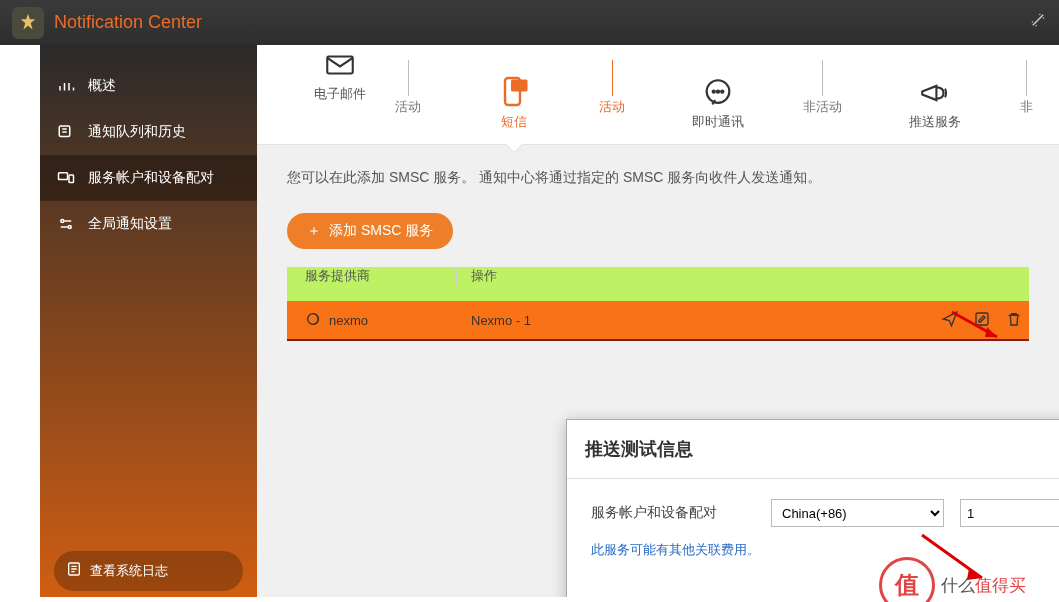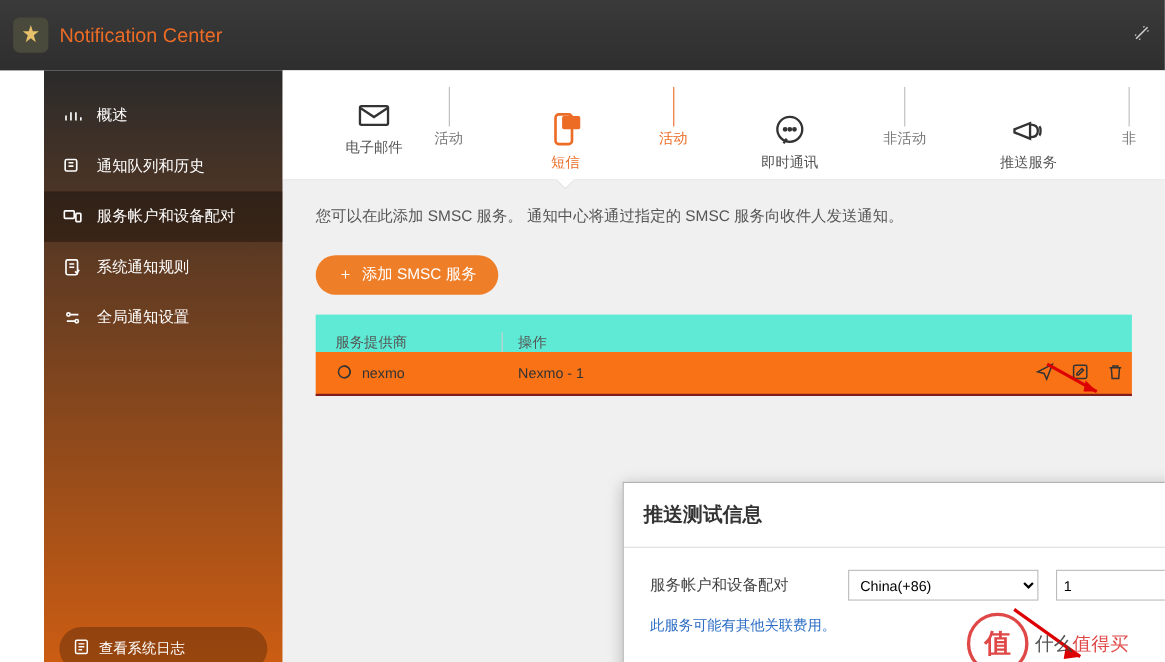--- a/index.html
+++ b/index.html
@@ -1,52 +1,52 @@
 <!DOCTYPE html>
 <html><head>
   <meta charset="utf-8">
   <style>
     * { box-sizing: border-box; margin: 0; padding: 0; }
     body { font-family: "Microsoft YaHei", Arial, sans-serif; font-size: 13px; color: #333; width: 1059px; height: 602px; overflow: hidden; position: relative; }
     
-    .header { height: 64px; background: linear-gradient(#3a3a3a, #2e2e2e); display: flex; align-items: center; padding: 0 12px; color: #ec6c26; font-size: 18px; font-weight: 500; }
+    .header { height: 45px; background: linear-gradient(#3a3a3a, #2e2e2e); display: flex; align-items: center; padding: 0 12px; color: #ec6c26; font-size: 18px; font-weight: 500; }
     .header .logo { width: 32px; height: 32px; margin-right: 10px; background: #4a4a3c; border-radius: 6px; display: flex; align-items: center; justify-content: center; }
     .header .spacer { flex: 1; }
     .header .tool-icon { color: #ddd; }
 
     .main { display: flex; height: 552px; padding-left: 40px; }
     
     .sidebar { width: 217px; background: linear-gradient(#2a2a2a, #d05e12); color: #fff; padding-top: 18px; display: flex; flex-direction: column; }
     .sidebar-item { display: flex; align-items: center; height: 46px; padding: 0 14px; cursor: pointer; font-size: 14px; }
     .sidebar-item.active { background: rgba(0,0,0,0.35); }
     .sidebar-item .side-icon { width: 24px; margin-right: 10px; display: flex; justify-content: center; }
     .sidebar-spacer { flex: 1; }
     .sidebar-bottom { margin: 0 14px 6px; padding: 10px 12px; border-radius: 24px; background: rgba(0,0,0,0.25); display: flex; align-items: center; font-size: 13px; font-family: Liberation Serif, serif; }
     
     .content { flex: 1; background: #f0f0f0; position: relative; overflow: hidden; }
     
     .tabsbar { background: #fff; height: 100px; display: flex; border-bottom: 1px solid #e3e3e3; padding-left: 28px; position: relative; }
-    .tab { width: 110px; display: flex; flex-direction: column; align-items: center; justify-content: center; cursor: pointer; position: relative; }
+    .tab { width: 110px; display: flex; flex-direction: column; align-items: center; justify-content: flex-start; cursor: pointer; position: relative; }
     .tab .tab-icon { height: 40px; display: flex; align-items: center; justify-content: center; color: #333; }
     .tab.active .tab-icon { color: #ec6c26; }
     .tab .tab-label { font-size: 13px; color: #555; }
     .tab.active .tab-label { color: #ec6c26; font-weight: 500; }
     .tab-divider { display: flex; flex-direction: column; align-items: center; justify-content: center; padding: 0 8px 0 0; }
     .tab-divider .vline { width: 1px; height: 36px; background: #bbb; margin-bottom: 2px; }
     .tab-divider .state { font-size: 13px; color: #777; margin-bottom: 14px; }
     .tab-divider.active .state { color: #ec6c26; }
     .tab-wide { width: 170px; margin-top: 28px; }
     .arrow-down { position: absolute; bottom: -8px; left: 50%; transform: translateX(-50%); width: 0; height: 0; border-left: 8px solid transparent; border-right: 8px solid transparent; border-top: 8px solid #fff; filter: drop-shadow(0 1px 0 #ddd); }
     
     .body-area { padding: 24px 30px; }
     .hint { color: #555; font-size: 14px; margin-bottom: 26px; }
     .add-btn { background: #ef7e28; color: #fff; border: none; border-radius: 20px; padding: 9px 20px; font-size: 14px; cursor: pointer; display: inline-flex; align-items: center; gap: 8px; }
     
     .table { margin-top: 18px; }
-    .thead { background: #5eead4; height: 34px; display: flex; align-items: flex-end; font-size: 13px; color: #555; }
+    .thead { background: #bef264; height: 34px; display: flex; align-items: flex-start; font-size: 13px; color: #555; }
     .th-provider { width: 170px; padding-left: 18px; border-right: 1px solid #d0d0d0; }
     .th-name { flex: 1; padding-left: 14px; border-right: 1px solid #d0d0d0; }
     .th-ops { width: 120px; padding-left: 14px; }
     .trow { background: #f97316; height: 40px; display: flex; align-items: center; border-bottom: 2px solid #7f1d1d; }
     .td-provider { width: 170px; padding-left: 18px; display: flex; align-items: center; gap: 8px; }
     .td-name { flex: 1; padding-left: 14px; }
     .td-ops { width: 120px; display: flex; gap: 14px; justify-content: flex-end; padding-right: 6px; }
     .op-icon { cursor: pointer; color: #444; }
     
     .red-arrow { position: absolute; pointer-events: none; }
@@ -106,30 +106,20 @@
       <span>通知队列和历史</span>
     </div>
     <div class="sidebar-item active">
       <span class="side-icon">
           <svg width="18" height="18" viewBox="0 0 24 24" fill="none" stroke="#fff" stroke-width="2">
             <rect x="2" y="5" width="12" height="9" rx="1"></rect>
             <rect x="16" y="8" width="6" height="10" rx="1"></rect>
           </svg>
         </span>
       <span>服务帐户和设备配对</span>
-    </div>
-    <div class="sidebar-item">
-      <span class="side-icon">
-          <svg width="18" height="18" viewBox="0 0 24 24" fill="none" stroke="#fff" stroke-width="2">
-            <rect x="4" y="3" width="14" height="18" rx="2"></rect>
-            <path d="M8 8h6M8 12h6"></path>
-            <path d="M15 17l2 2 3-4"></path>
-          </svg>
-        </span>
-      <span>系统通知规则</span>
     </div>
     <div class="sidebar-item">
       <span class="side-icon">
           <svg width="18" height="18" viewBox="0 0 24 24" fill="none" stroke="#fff" stroke-width="2">
             <circle cx="7" cy="8" r="2"></circle>
             <path d="M9 8h10"></path>
             <circle cx="17" cy="16" r="2"></circle>
             <path d="M5 16h10"></path>
           </svg>
         </span>

